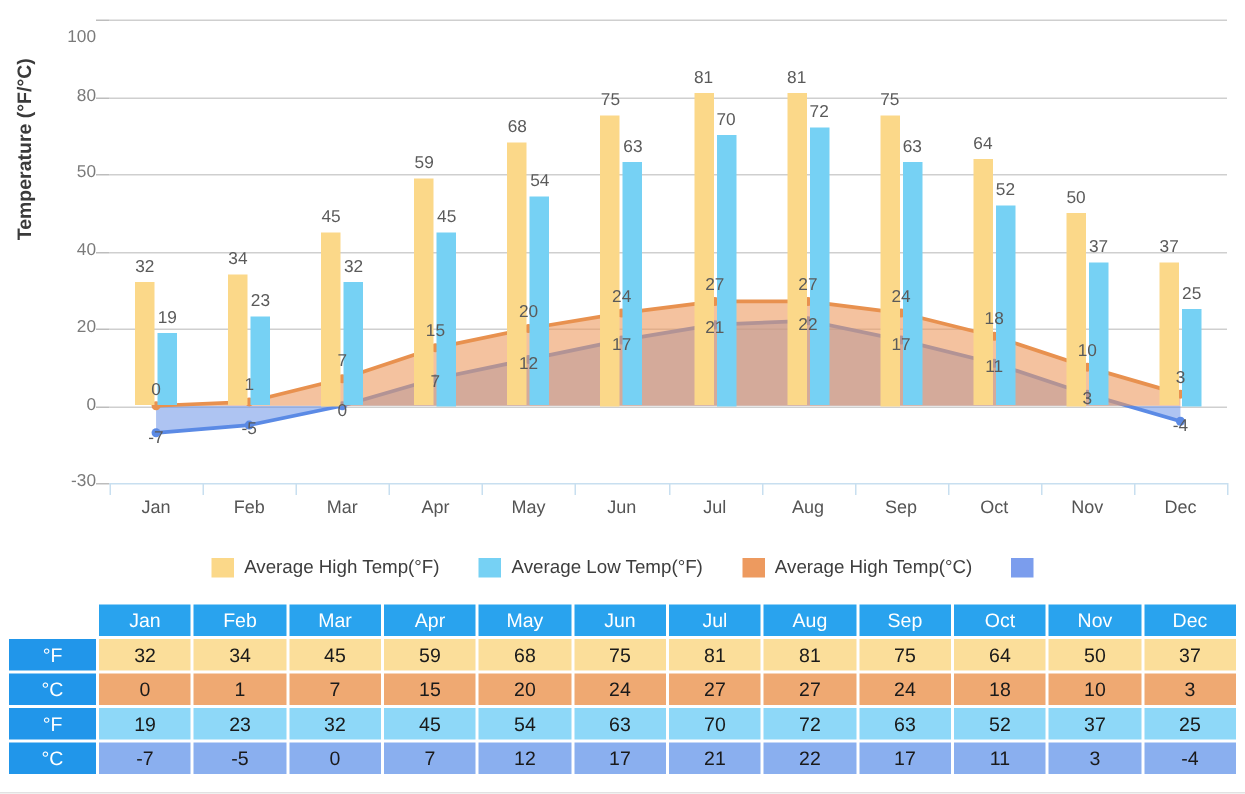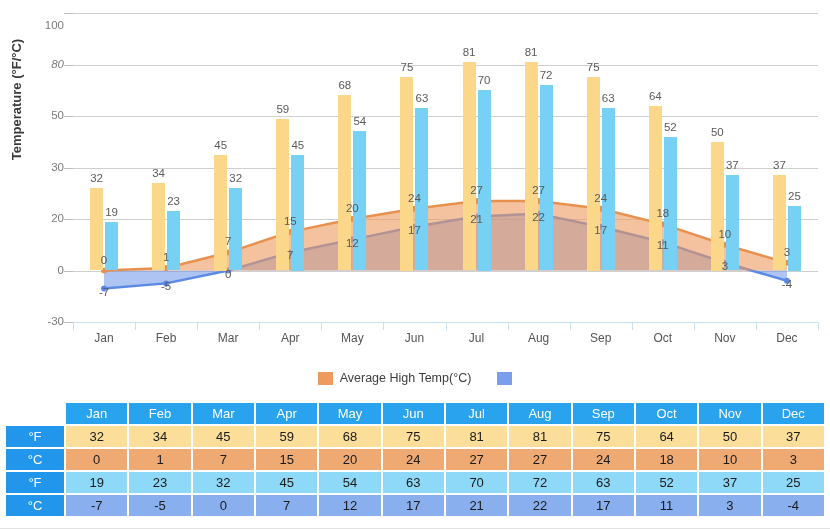--- a/index.html
+++ b/index.html
@@ -252,25 +252,25 @@
         <div class="arealabel" style="left: 631.875px; top: 214.75px;">10</div>
         <div class="arealabel" style="left: 631.875px; top: 246.775px;">3</div>
         <div class="arealabel" style="left: 693.958px; top: 232.775px;">3</div>
         <div class="arealabel" style="left: 693.958px; top: 264.8px;">-4</div>
       </div>
   </div>
 
   <div id="yticks">
       <div class="ytick" style="top: 26px; left: 14px;">100</div>
       <div class="ydash" style="top: 13px; left: 64px;"></div>
-      <div class="ytick" style="top: 64.5px; left: 14px; font-style: italic;">80</div>
+      <div class="ytick" style="top: 64.5px; left: 14px;">80</div>
       <div class="ydash" style="top: 64.5px; left: 64px;"></div>
       <div class="ytick" style="top: 116px; left: 14px;">50</div>
       <div class="ydash" style="top: 116px; left: 64px;"></div>
-      <div class="ytick" style="top: 167.5px; left: 14px;">30</div>
+      <div class="ytick" style="top: 167.5px; left: 14px;">40</div>
       <div class="ydash" style="top: 167.5px; left: 64px;"></div>
       <div class="ytick" style="top: 219px; left: 14px;">20</div>
       <div class="ydash" style="top: 219px; left: 64px;"></div>
       <div class="ytick" style="top: 270.5px; left: 14px;">0</div>
       <div class="ydash" style="top: 270.5px; left: 64px;"></div>
       <div class="ytick" style="top: 322px; left: 14px;">-30</div>
       <div class="ydash" style="top: 322px; left: 64px;"></div>
     </div>
   <div id="xaxis"></div>
   <div id="xticks">
@@ -298,20 +298,28 @@
       <div class="xlabel" style="left: 445.542px;">Jul</div>
       <div class="xlabel" style="left: 507.625px;">Aug</div>
       <div class="xlabel" style="left: 569.708px;">Sep</div>
       <div class="xlabel" style="left: 631.792px;">Oct</div>
       <div class="xlabel" style="left: 693.875px;">Nov</div>
       <div class="xlabel" style="left: 755.958px;">Dec</div>
     </div>
 </div>
 
 <div id="legend">
+    <div class="legend-item">
+      <span class="legend-swatch" style="background: rgb(251, 216, 137);"></span>
+      <span class="legend-text">Average High Temp(°F)</span>
+    </div>
+    <div class="legend-item">
+      <span class="legend-swatch" style="background: rgb(118, 209, 244);"></span>
+      <span class="legend-text">Average Low Temp(°F)</span>
+    </div>
     <div class="legend-item">
       <span class="legend-swatch" style="background: rgb(237, 154, 95);"></span>
       <span class="legend-text">Average High Temp(°C)</span>
     </div>
     <div class="legend-item">
       <span class="legend-swatch" style="background: rgb(123, 157, 237);"></span>
     </div>
   </div>
 
 <div id="table-wrap">

